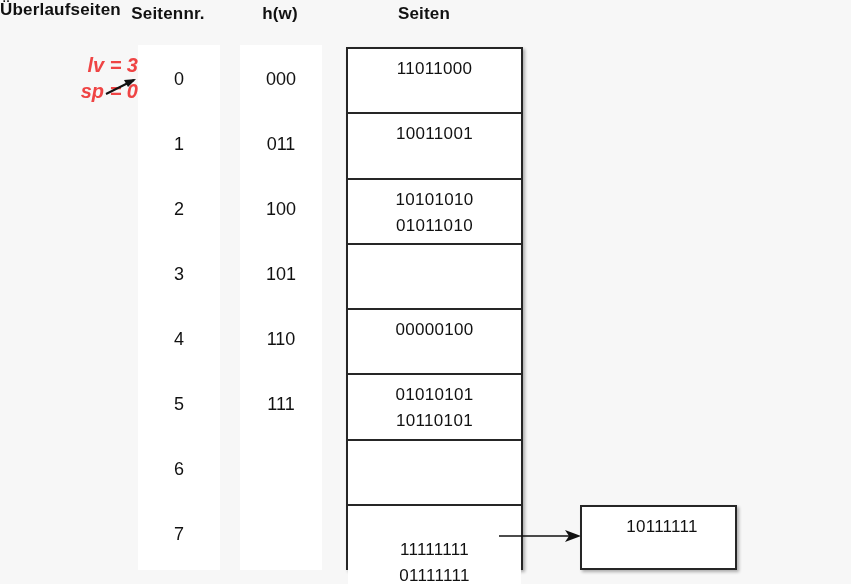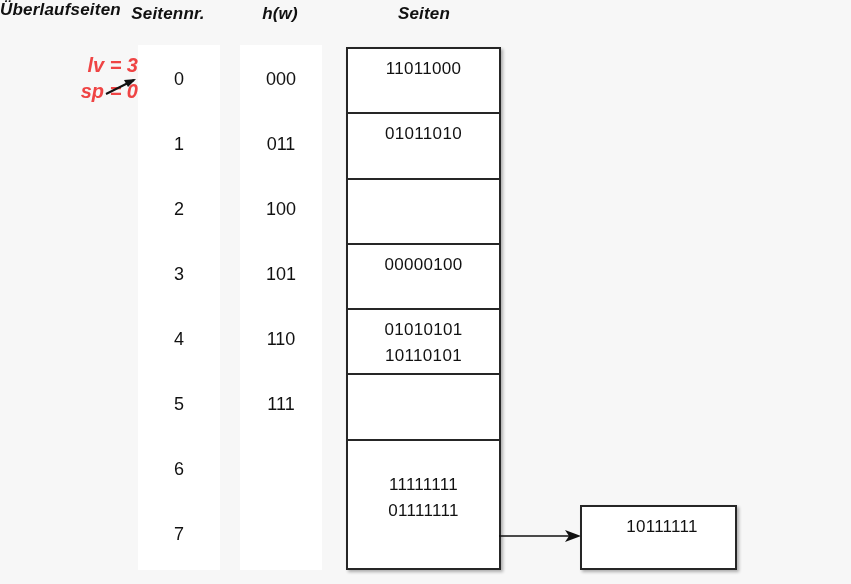--- a/index.html
+++ b/index.html
@@ -17,21 +17,20 @@
   }
   #canvas {
     position: relative;
     width: 851px;
     height: 584px;
   }
 
   
   .col-header {
     position: absolute;
-    font-style: italic;
     font-weight: 600;
     font-size: 17px;
     letter-spacing: 0.2px;
     color: #111111;
     text-align: center;
     white-space: nowrap;
   }
   #header-seitennr { left: 108px; top: 4px; width: 120px; }
   #header-hw       { left: 224px; top: 4px; width: 112px; }
   #header-seiten   { left: 346px; top: 4px; width: 156px; }
@@ -85,21 +84,21 @@
     font-size: 18px;
     font-weight: 500;
     color: #111111;
   }
 
   
   #pages-table {
     position: absolute;
     left: 346px;
     top: 47px;
-    width: 155px;
+    width: 177px;
     height: 523px;
     border: 2px solid #262626;
     background: #ffffff;
     box-sizing: border-box;
     box-shadow: 2px 2px 3px rgba(0,0,0,0.30);
   }
   .page-row {
     height: 65.3px;
     box-sizing: border-box;
     border-bottom: 2px solid #262626;
@@ -188,20 +187,24 @@
     <div class="num-cell">101</div>
     <div class="num-cell">110</div>
     <div class="num-cell">111</div>
   </div>
 
   <div id="pages-table">
     <div class="page-row">
       <div class="page-entry">11011000</div>
     </div>
     <div class="page-row">
+      <div class="page-entry">10011001</div>
+    </div>
+    <div class="page-row">
+      <div class="page-entry">10101010</div>
       <div class="page-entry">01011010</div>
     </div>
     <div class="page-row"></div>
     <div class="page-row">
       <div class="page-entry">00000100</div>
     </div>
     <div class="page-row">
       <div class="page-entry">01010101</div>
       <div class="page-entry">10110101</div>
     </div>

